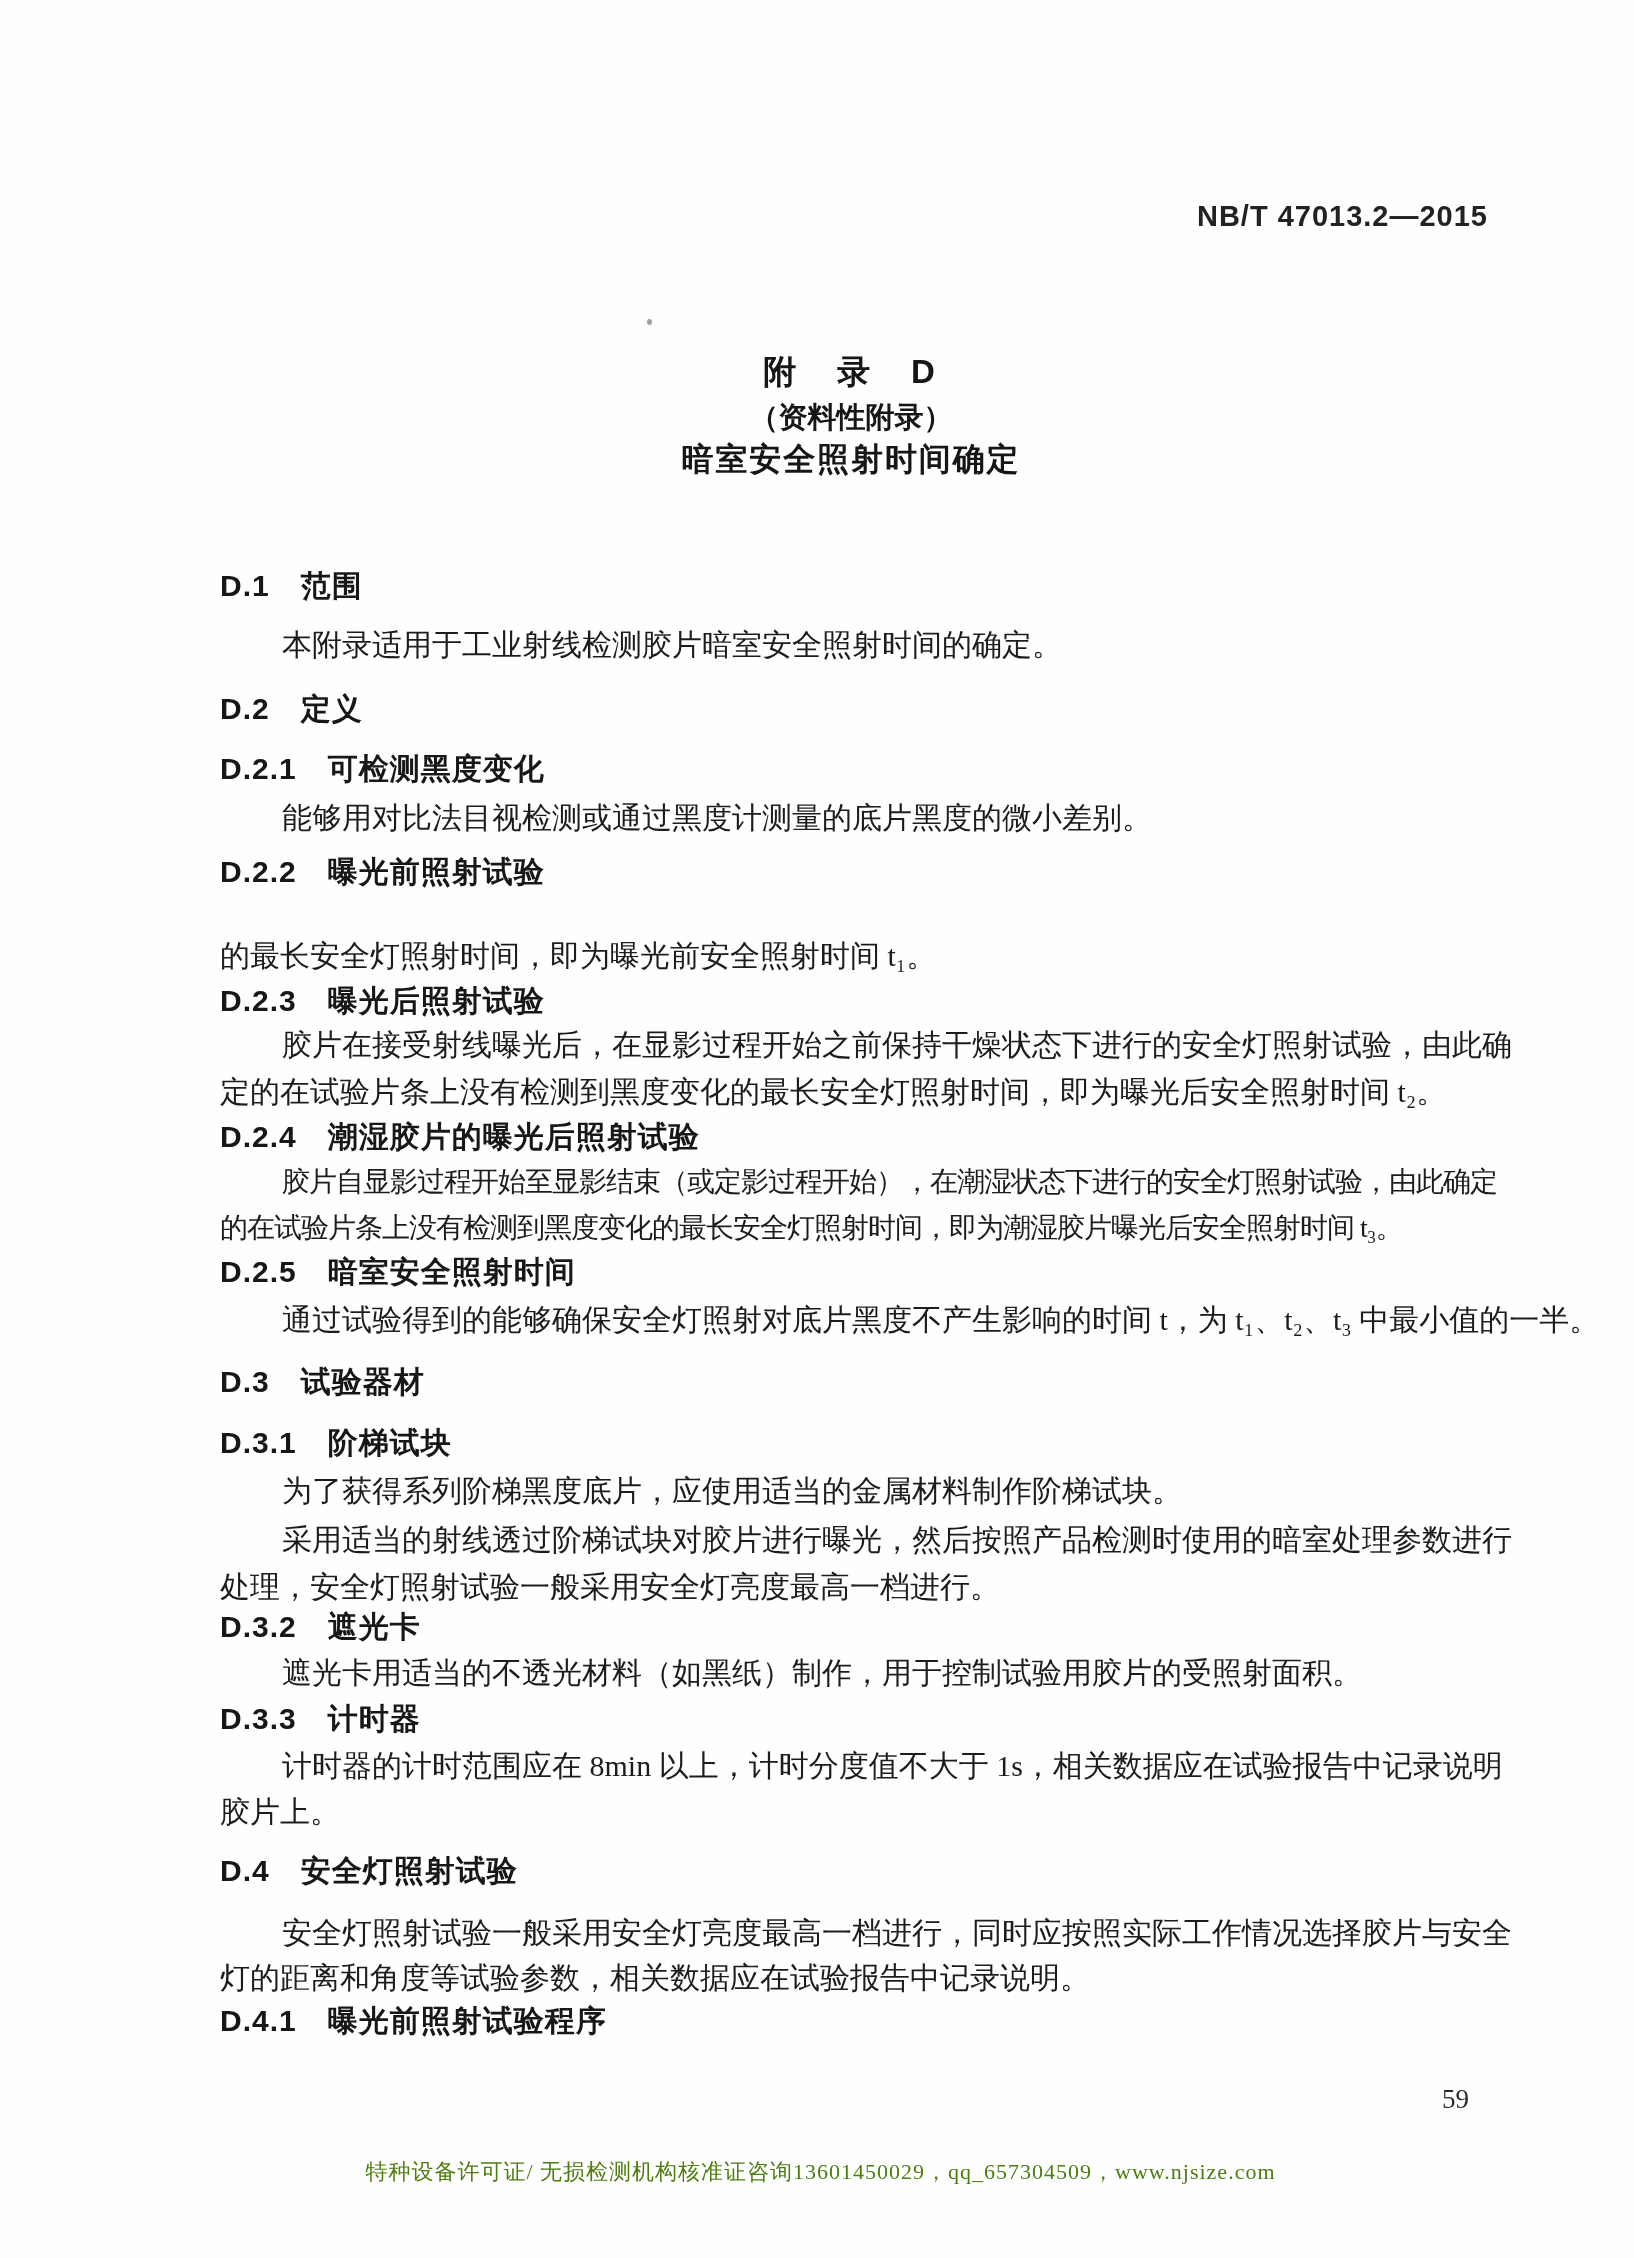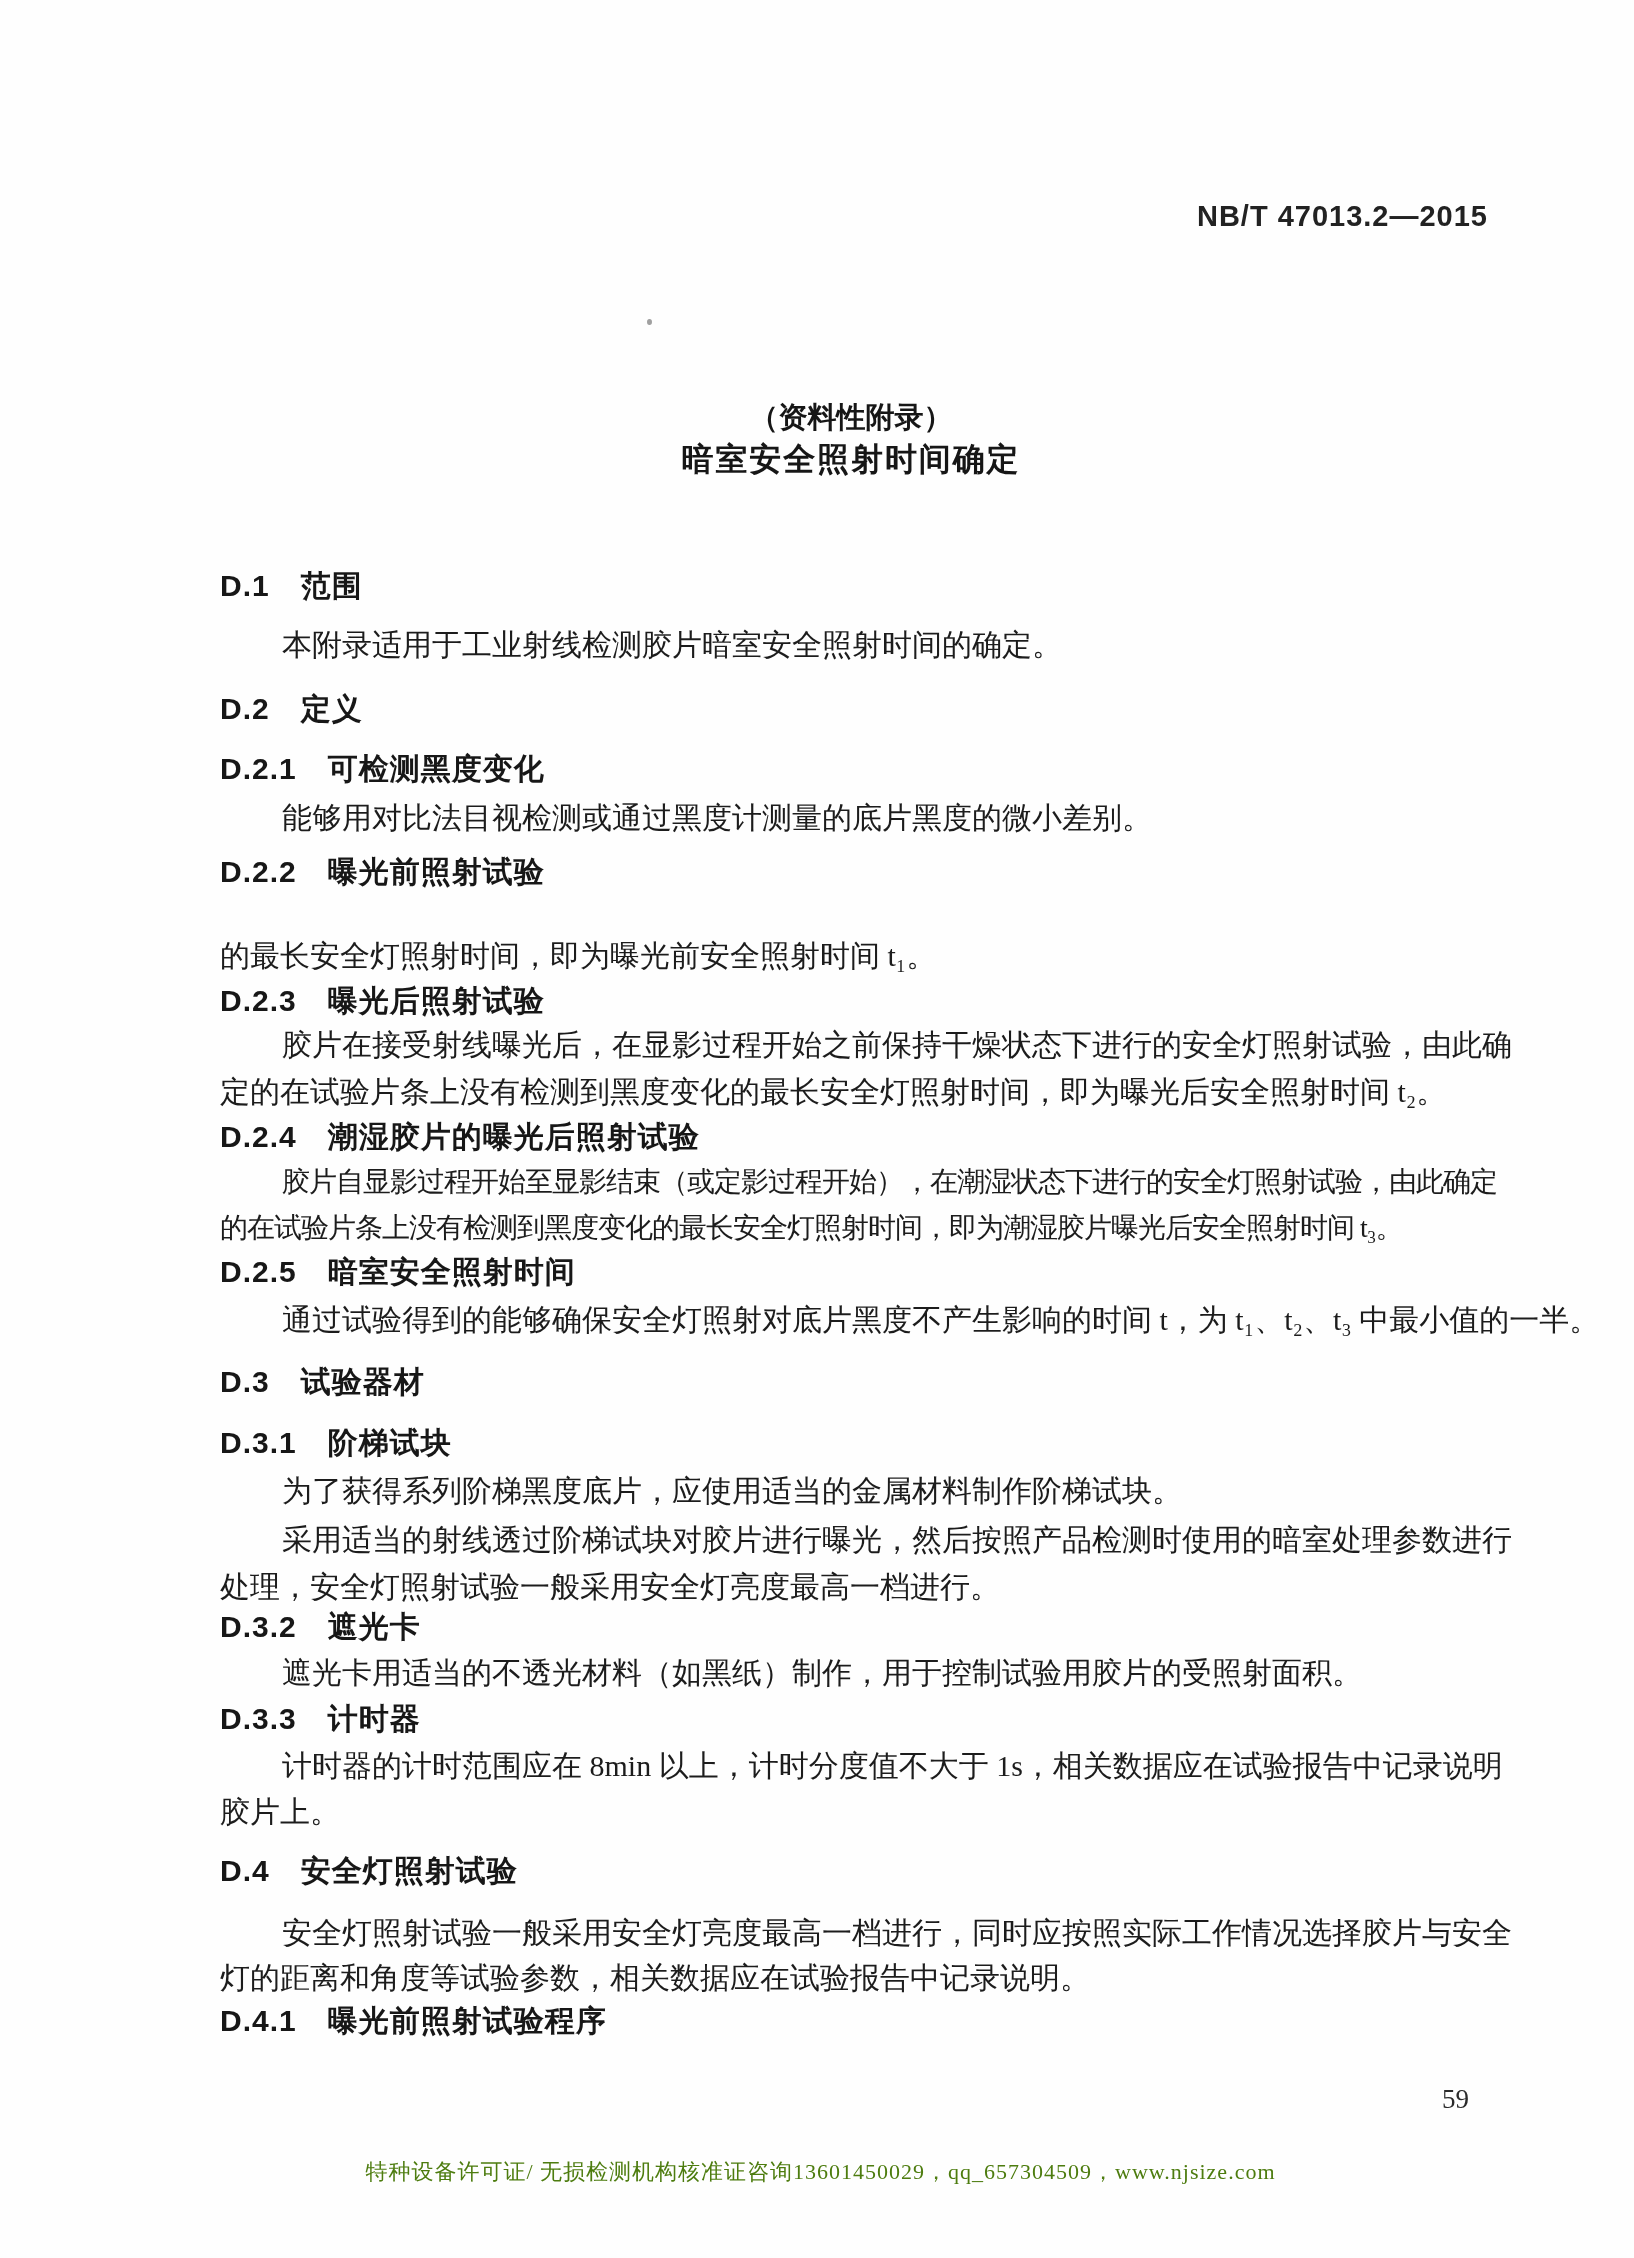--- a/index.html
+++ b/index.html
@@ -51,20 +51,21 @@
 </style>
 </head>
 <body>
 
 <div class="page">
 
   <div class="doc-number">NB/T 47013.2—2015</div>
 
   <div class="artifact-dot"></div>
 
+  <div class="title-line t1">附　录　D</div>
   <div class="title-line t2">（资料性附录）</div>
   <div class="title-line t3">暗室安全照射时间确定</div>
 
   <div class="line h1" style="top:565px">D.1　范围</div>
   <div class="line p-first" style="top:624px">本附录适用于工业射线检测胶片暗室安全照射时间的确定。</div>
   <div class="line h1" style="top:688px">D.2　定义</div>
   <div class="line h2" style="top:748px">D.2.1　可检测黑度变化</div>
   <div class="line p-first" style="top:797px">能够用对比法目视检测或通过黑度计测量的底片黑度的微小差别。</div>
   <div class="line h2" style="top:851px">D.2.2　曝光前照射试验</div>
   <div class="line p-cont" style="top:935px">的最长安全灯照射时间，即为曝光前安全照射时间 t₁。</div>

